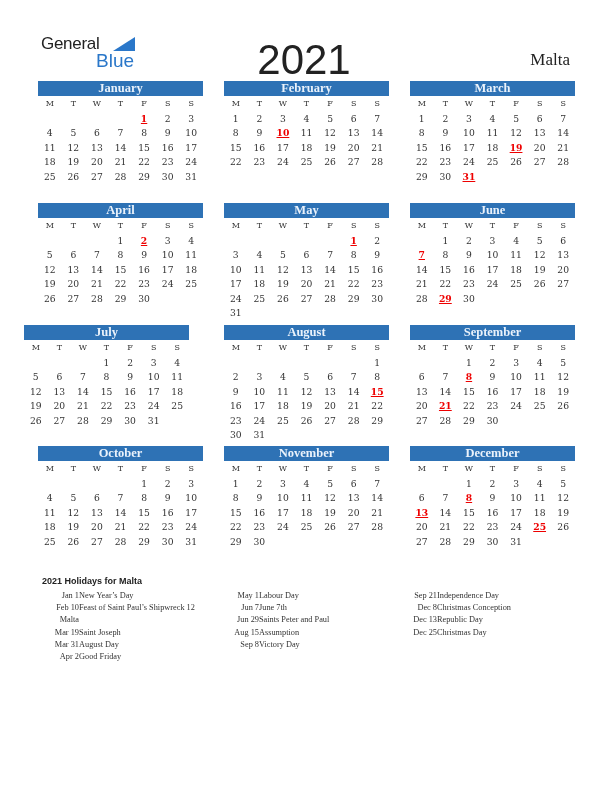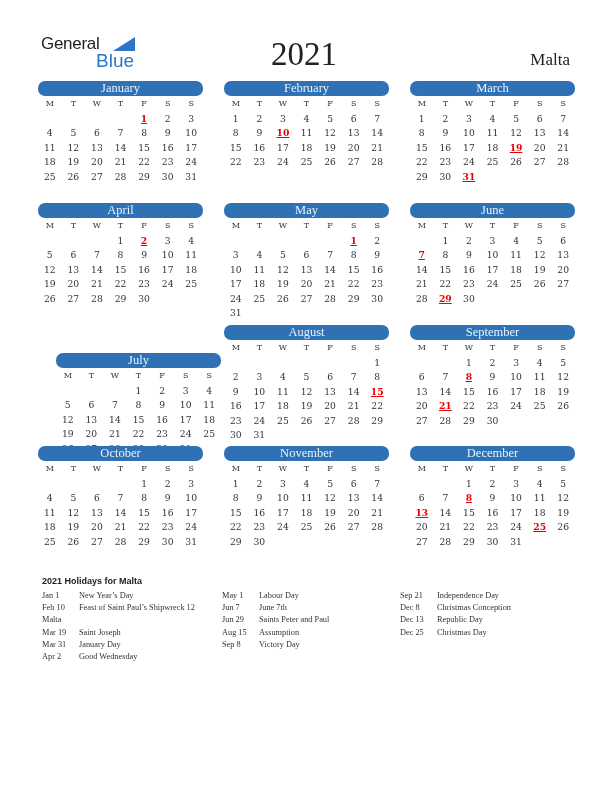--- a/index.html
+++ b/index.html
@@ -1,32 +1,32 @@
 <!DOCTYPE html>
 <html><head>
 <meta charset="utf-8">
 <style>
   html, body { margin:0; padding:0; background:#ffffff; }
   body { width:612px; height:792px; position:relative; overflow:hidden; font-family:"DejaVu Serif", serif; color:#333; }
   .logo { position:absolute; left:41px; top:34px; width:100px; height:40px; }
   .logo .general { position:absolute; left:0; top:0; font-family:"Liberation Sans", sans-serif; font-size:17px; color:#222; letter-spacing:-0.3px; }
   .logo .blue { position:absolute; left:55px; top:16px; font-family:"Liberation Sans", sans-serif; font-size:19px; color:#2a77c9; }
   .logo .tri { position:absolute; left:73px; top:3px; width:0; height:0; border-bottom:14px solid #2a77c9; border-right:22px solid transparent; transform:scaleX(-1); }
-  .year { position:absolute; left:0; width:608px; top:36px; text-align:center; font-family:Liberation Serif, serif; font-size:33px; color:#222; }
+  .year { position:absolute; left:0; width:608px; top:36px; text-align:center; font-family:Liberation Sans, sans-serif; font-size:42px; color:#222; }
   .country { position:absolute; right:42px; top:50px; font-family:"Liberation Serif", serif; font-size:17px; color:#222; }
   .month { position:absolute; width:165px; }
-  .mhead { background:#2e72b5; color:#eaf2fb; font-weight:normal; font-family:"Liberation Serif", serif; font-size:12.5px; text-align:center; height:15px; line-height:15px;border-radius:7px; }
+  .mhead { background:#2e72b5; color:#eaf2fb; font-weight:bold; font-family:"Liberation Serif", serif; font-size:12.5px; text-align:center; height:15px; line-height:15px; }
   .grid { display:grid; grid-template-columns:repeat(7, 1fr); margin-top:1px; }
   .grid span { text-align:center; font-size:9.2px; height:14.5px; line-height:14.5px; color:#333; font-family:"DejaVu Serif", serif; }
   .grid span.dow { font-size:8px; color:#333; }
   .grid span.hol { color:#e00; font-weight:bold; text-decoration:underline; }
   .holtitle { position:absolute; left:42px; top:576px; font-family:"Liberation Sans", sans-serif; font-weight:bold; font-size:9px; color:#222; }
   .holcol { position:absolute; top:590px; font-family:"Liberation Serif", serif; font-size:8.3px; color:#333; }
   .holrow { height:12.2px; line-height:12.2px; white-space:nowrap; }
-  .holrow .d { display:inline-block; width:37px; }
+  .holrow .d { display:inline-block; width:37px;text-align:right; }
 </style>
 </head>
 <body>
 
 <div class="logo">
   <span class="general">General</span>
   <span class="tri" style="left:72px;transform:none;border-bottom:14px solid #2a77c9;border-left:22px solid transparent;border-right:none;"></span>
   <span class="blue">Blue</span>
 </div>
 <div class="year">2021</div>
@@ -292,21 +292,21 @@
         <span>23</span>
         <span>24</span>
         <span>25</span>
         <span>26</span>
         <span>27</span>
         <span>28</span>
         <span class="hol">29</span>
         <span>30</span>
       </div>
     </div>
-    <div class="month" style="left: 56px; top: 325px; margin-top: 28px;">
+    <div class="month" style="left: 24px; top: 325px;">
       <div class="mhead">July</div>
       <div class="grid">
         <span class="dow">M</span>
         <span class="dow">T</span>
         <span class="dow">W</span>
         <span class="dow">T</span>
         <span class="dow">F</span>
         <span class="dow">S</span>
         <span class="dow">S</span>
         <span></span>
@@ -574,22 +574,22 @@
     </div>
   </div>
 
 <div class="holtitle">2021 Holidays for Malta</div>
 <div id="holidays">
     <div class="holcol" style="left: 42px;">
       <div class="holrow"><span class="d">Jan 1</span><span>New Year’s Day</span></div>
       <div class="holrow"><span class="d">Feb 10</span><span>Feast of Saint Paul’s Shipwreck 12</span></div>
       <div class="holrow"><span class="d">Malta</span><span></span></div>
       <div class="holrow"><span class="d">Mar 19</span><span>Saint Joseph</span></div>
-      <div class="holrow"><span class="d">Mar 31</span><span>January Day</span></div>
-      <div class="holrow"><span class="d">Apr 2</span><span>Good Wednesday</span></div>
+      <div class="holrow"><span class="d">Mar 31</span><span>August Day</span></div>
+      <div class="holrow"><span class="d">Apr 2</span><span>Good Friday</span></div>
     </div>
     <div class="holcol" style="left: 222px;">
       <div class="holrow"><span class="d">May 1</span><span>Labour Day</span></div>
       <div class="holrow"><span class="d">Jun 7</span><span>June 7th</span></div>
       <div class="holrow"><span class="d">Jun 29</span><span>Saints Peter and Paul</span></div>
       <div class="holrow"><span class="d">Aug 15</span><span>Assumption</span></div>
       <div class="holrow"><span class="d">Sep 8</span><span>Victory Day</span></div>
     </div>
     <div class="holcol" style="left: 400px;">
       <div class="holrow"><span class="d">Sep 21</span><span>Independence Day</span></div>

